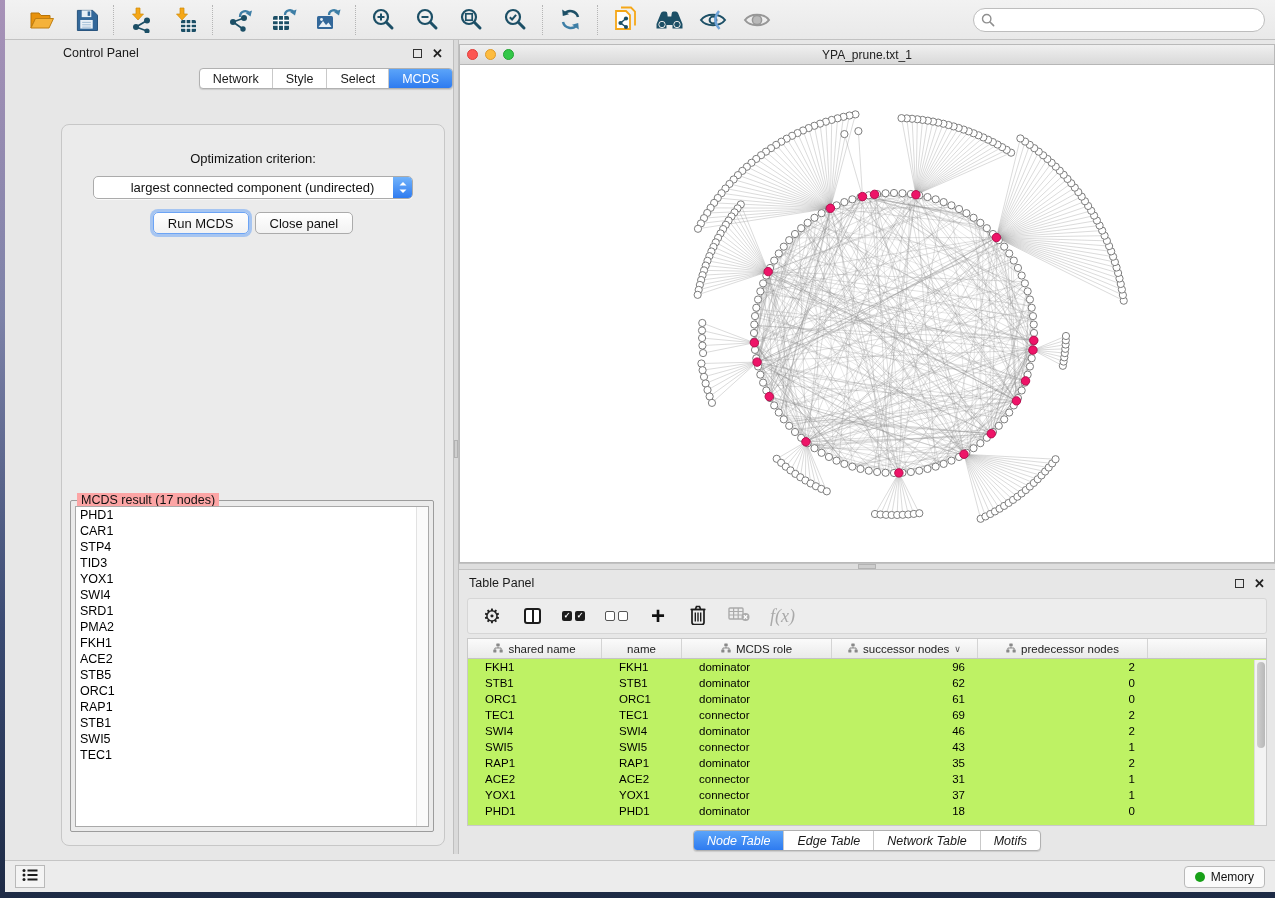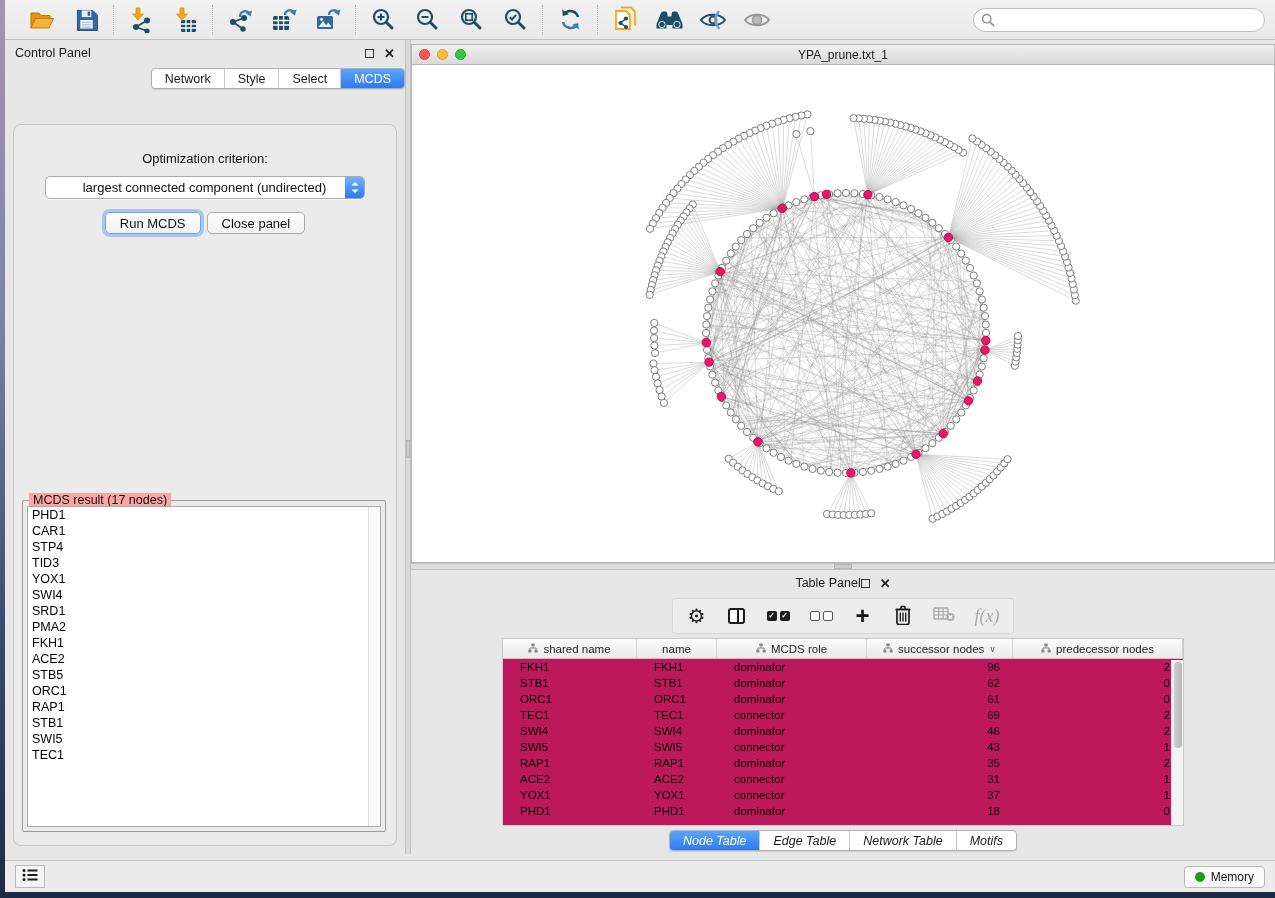--- a/index.html
+++ b/index.html
@@ -16,21 +16,21 @@
   .tb-btn { width:28px; height:28px; display:flex; align-items:center; justify-content:center; }
   .tb-btn svg { display:block; }
   .tb-spacer { flex:1; }
   .searchbox { position:relative; width:292px; height:24px; }
   .searchbox input { width:100%; height:100%; border:1px solid #bdbdbd; border-radius:12px; background:#fff;
     padding:0 8px 0 26px; font-size:12px; outline:none; color:#333; }
   .searchbox .mag { position:absolute; left:8px; top:5px; }
 
   
   .main { position:absolute; top:40px; bottom:38px; left:0; right:0; display:flex; }
-  .control-panel { width:400px; background:#e7e7e7; position:relative; }
+  .control-panel { width:400px; background:#e7e7e7; position:relative;margin-left:48px; }
   .vsplit { width:6px; background:#dadada; border-left:1px solid #bfbfbf; border-right:1px solid #bfbfbf; position:relative; }
   .vsplit .grip { position:absolute; top:400px; left:0; right:0; height:18px; background:#cfcfcf; border:1px solid #b3b3b3; }
   .right-col { flex:1; display:flex; flex-direction:column; background:#e7e7e7; }
 
   
   .panel-header { height:26px; display:flex; align-items:center; padding:0 10px; font-size:12.5px; color:#1a1a1a; }
   .panel-header .ph-title { flex:1; }
   .ph-icons { display:flex; gap:10px; align-items:center; }
   .float-box { width:9px; height:9px; border:1.6px solid #333; }
   .close-x { font-size:13px; font-weight:bold; color:#222; line-height:9px; }
@@ -72,34 +72,34 @@
   .light.yellow { background:#fdbc40; border:1px solid #de9b2d; }
   .light.green { background:#33c748; border:1px solid #23a433; }
   .net-title { position:absolute; left:0; right:0; text-align:center; font-size:12px; color:#222; }
   .net-canvas { flex:1; position:relative; background:#fff; overflow:hidden; }
   .net-canvas svg { position:absolute; inset:0; }
 
   .hsplit { height:7px; background:#dedede; border-top:1px solid #c2c2c2; border-bottom:1px solid #c2c2c2; position:relative; }
   .hsplit .grip { position:absolute; left:50%; margin-left:-9px; top:0; bottom:0; width:18px; background:#cdcdcd; border:1px solid #b3b3b3; }
 
   
-  .table-panel { flex:1; display:flex; flex-direction:column; background:#e7e7e7;align-items:center; }
+  .table-panel { flex:1; display:flex; flex-direction:column; background:#e7e7e7; }
   .tp-toolbar { margin:2px 8px 4px 8px; height:36px; background:#ededed; border:1px solid #d6d6d6; border-radius:3px;
     display:flex; align-items:center; gap:20px; padding:0 14px; }
   .tp-tool { display:flex; align-items:center; justify-content:center; min-width:20px; height:24px; }
   .chk-pair { display:flex; gap:3px; }
   .chk { width:10px; height:10px; border-radius:2px; }
   .chk.on { background:#1d1d1d; color:#fff; font-size:8px; line-height:10px; text-align:center; font-weight:bold; }
   .chk.off { border:1.5px solid #555; background:#fff; }
   .plus-glyph { font-size:24px; font-weight:bold; color:#111; line-height:22px; }
   .fx-glyph { font-family:"Liberation Serif", serif; font-style:italic; font-size:18px; color:#a9a9a9; }
   .panelcol-icon { width:17px; height:16px; border:2px solid #1d1d1d; border-radius:3px; position:relative; background:#fff; }
   .panelcol-icon:before { content:""; position:absolute; top:0; bottom:0; left:50%; width:2px; background:#1d1d1d; }
 
-  .tp-table { flex:1; margin:0 8px; background:#be185d; border:1px solid #c9c9c9; position:relative; overflow:hidden; }
+  .tp-table { flex:1; margin:0 8px; background:#bef264; border:1px solid #c9c9c9; position:relative; overflow:hidden; }
   .thead { display:flex; height:20px; background:linear-gradient(#fbfbfb,#eaeaea); border-bottom:1px solid #c4c4c4; }
   .th { display:flex; align-items:center; justify-content:center; gap:5px; font-size:11.5px; color:#222;
     border-right:1px solid #d4d4d4; overflow:hidden; white-space:nowrap; }
   .sort-chip { font-size:9px; color:#555; }
   .trow { display:flex; height:16px; }
   .td { font-size:11.5px; color:#000; line-height:16px; white-space:nowrap; overflow:hidden; }
   .td.l { padding-left:17px; text-align:left; }
   .td.r { padding-right:13px; text-align:right; }
   .tscroll { position:absolute; top:21px; bottom:0; right:0; width:12px; background:#f3f3f3; border-left:1px solid #ddd; }
   .tscroll .thumb { position:absolute; top:2px; left:1.5px; width:8px; height:86px; background:linear-gradient(90deg,#cfcfcf,#b8b8b8); border-radius:4px; }

